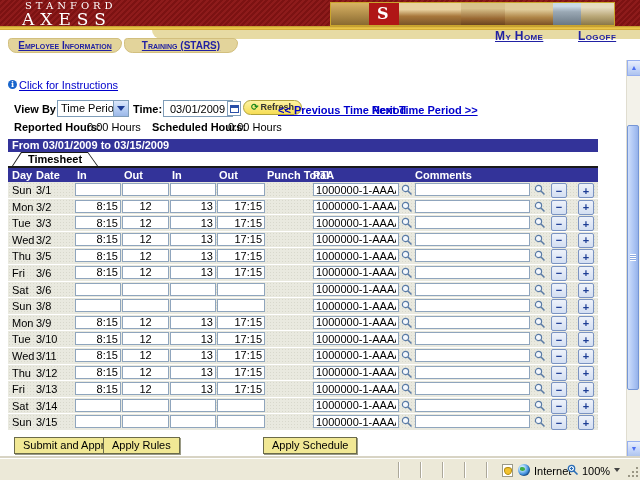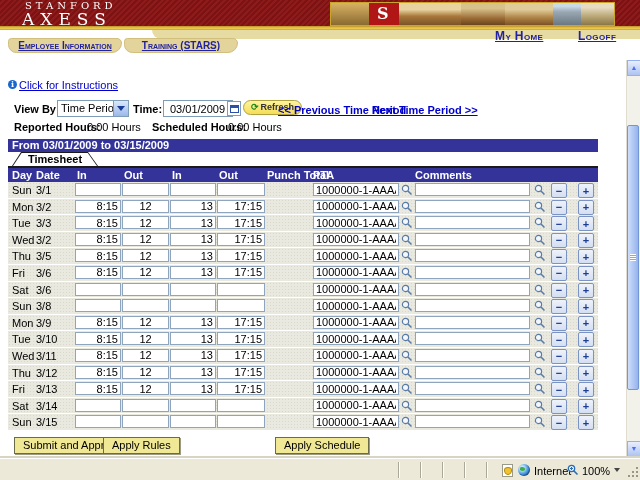--- a/index.html
+++ b/index.html
@@ -108,21 +108,21 @@
   .mag1 { left:393px; } .mag2 { left:526px; }
   .rowbtn { position:absolute; top:1px; width:14px; height:13px; padding:0;
     background:linear-gradient(#eef2fa,#d4dff2); border:1px solid #7a93c2; border-radius:2px;
     font-size:11px; font-weight:bold; color:#1c3c94; line-height:10px; cursor:pointer;
     font-family:"Liberation Sans",sans-serif; }
   .minus { left:543px; } .plus { left:570px; }
   
   .act-btn { position:absolute; top:437px; height:15px; padding:0 8px;
     background:#f1e895; border:1px solid #6b6b4a; box-shadow:1px 1px 0 #9a9a85;
     font-size:11px; font-family:"Liberation Sans",sans-serif; cursor:pointer; line-height:13px; }
-  .b-submit { left:14px; } .b-rules { left:103px; } .b-sched { left:275px; }
+  .b-submit { left:14px; } .b-rules { left:103px; } .b-sched { left:263px; }
   
   .sbar { position:absolute; left:626px; top:60px; width:14px; height:397px;
     background:#f3f2ea; border-left:1px solid #e0ddd0; }
   .sbtn { position:absolute; left:0; width:14px; height:16px;
     background:linear-gradient(#e8eefc,#c4d5f8 60%,#aec4ee); border:1px solid #96aff0;
     box-sizing:border-box; color:#4d6ff1; font-size:7px; text-align:center; line-height:14px; cursor:pointer; }
   .sb-up { top:0; } .sb-dn { bottom:0; }
   .sthumb { position:absolute; left:0; top:65px; width:12px; height:265px; box-sizing:border-box;
     background:linear-gradient(90deg,#cedefb,#a6c0f2 70%,#96b2e8); border:1px solid #7596d6; border-radius:2px; cursor:pointer; }
   .sthumb::after { content:""; position:absolute; left:2px; top:128px; width:6px; height:7px;

